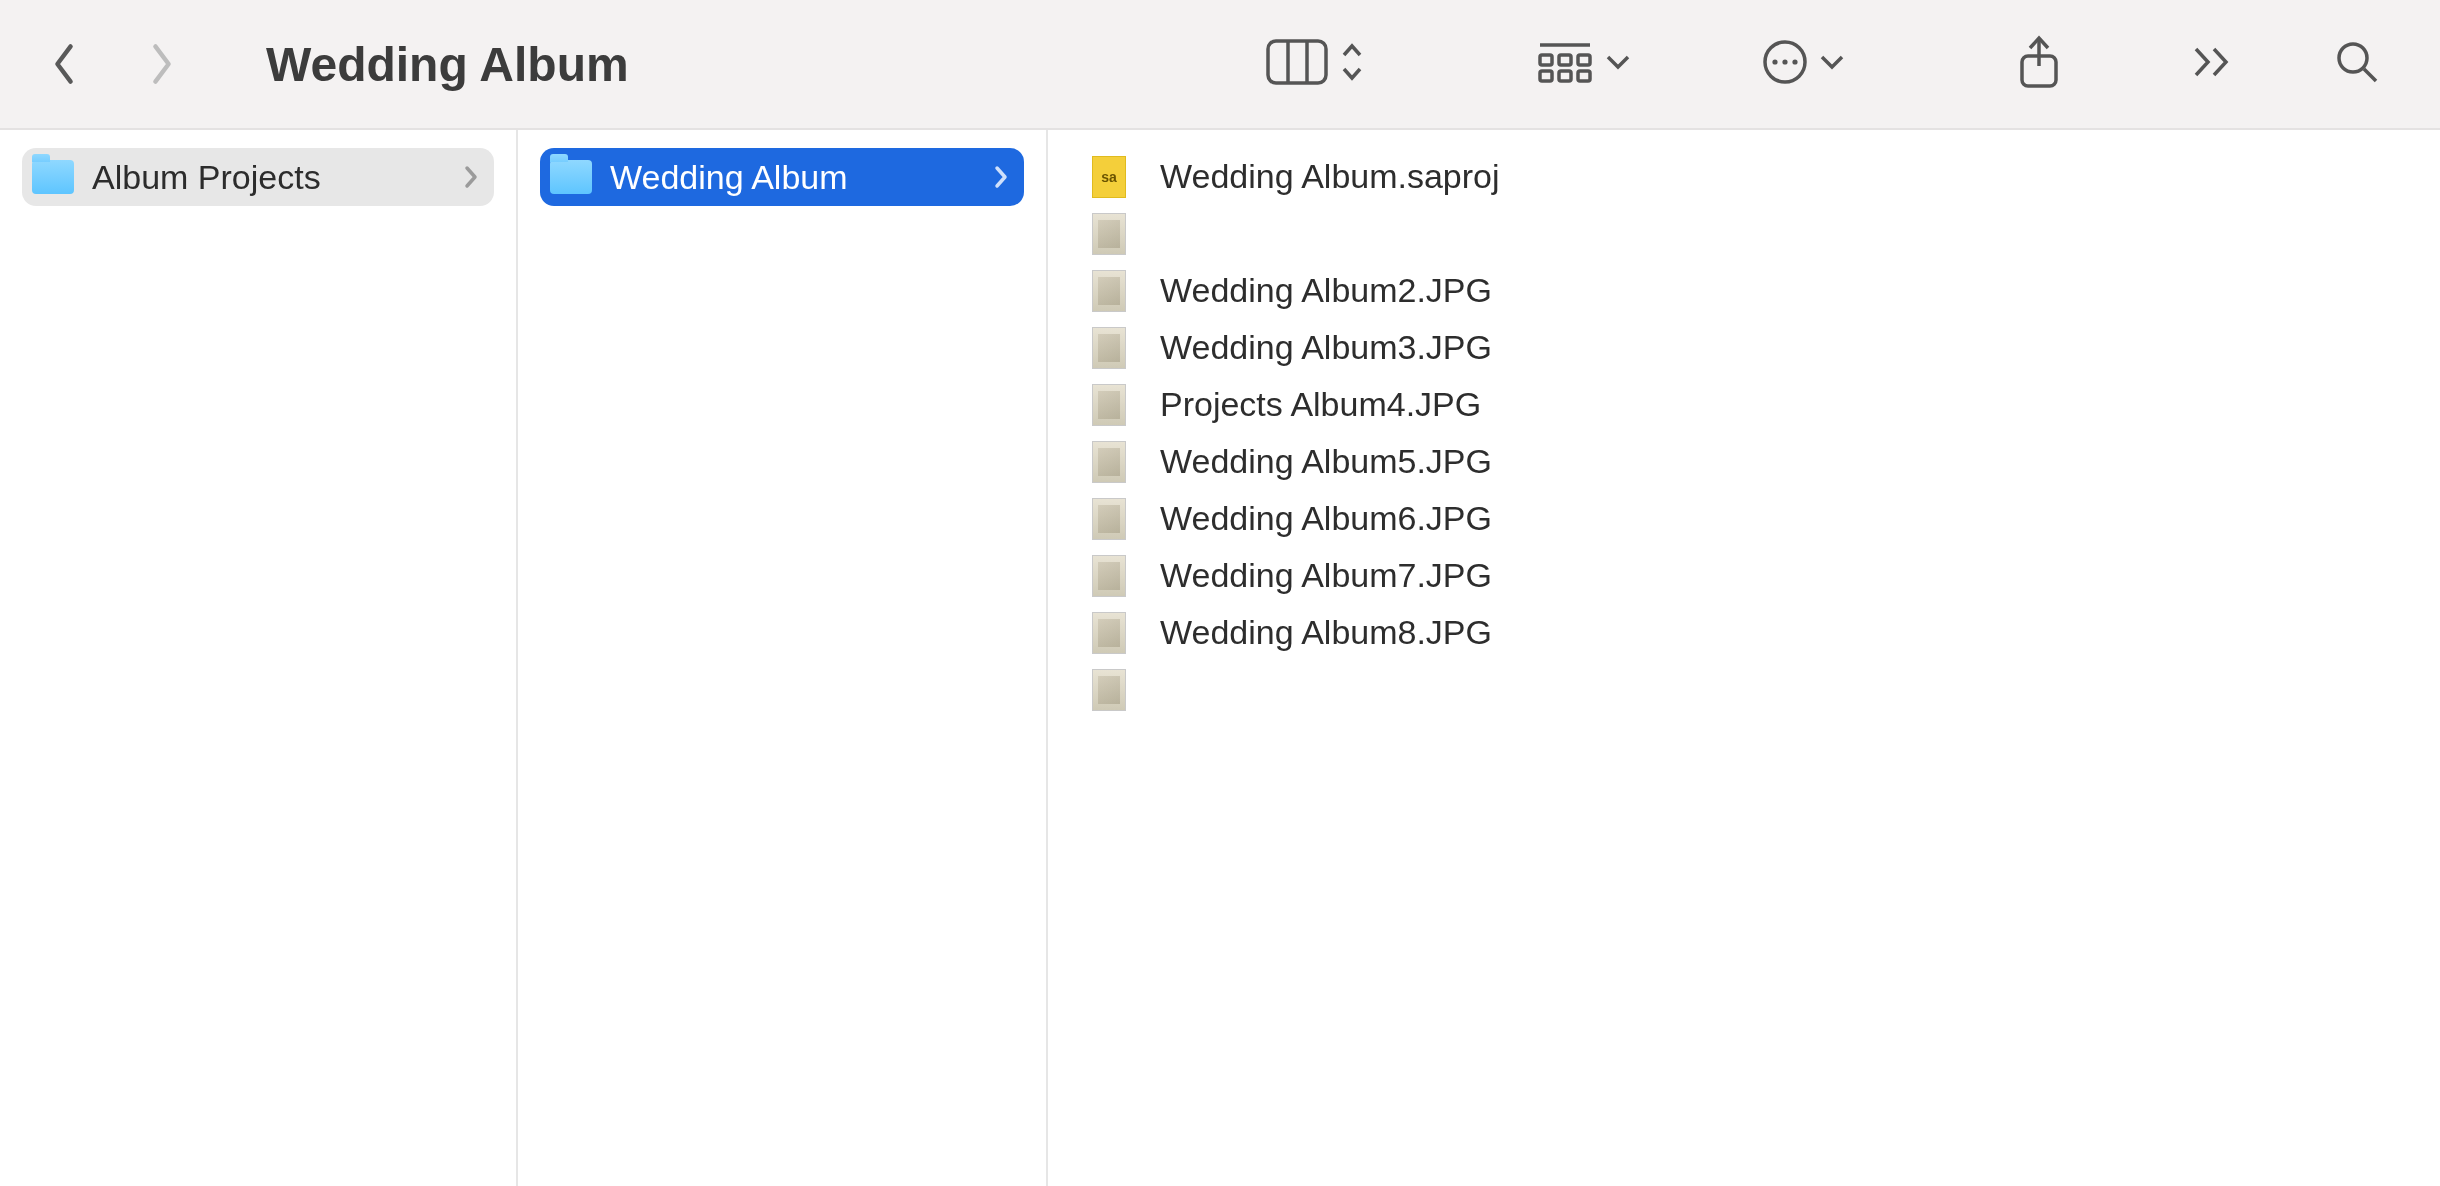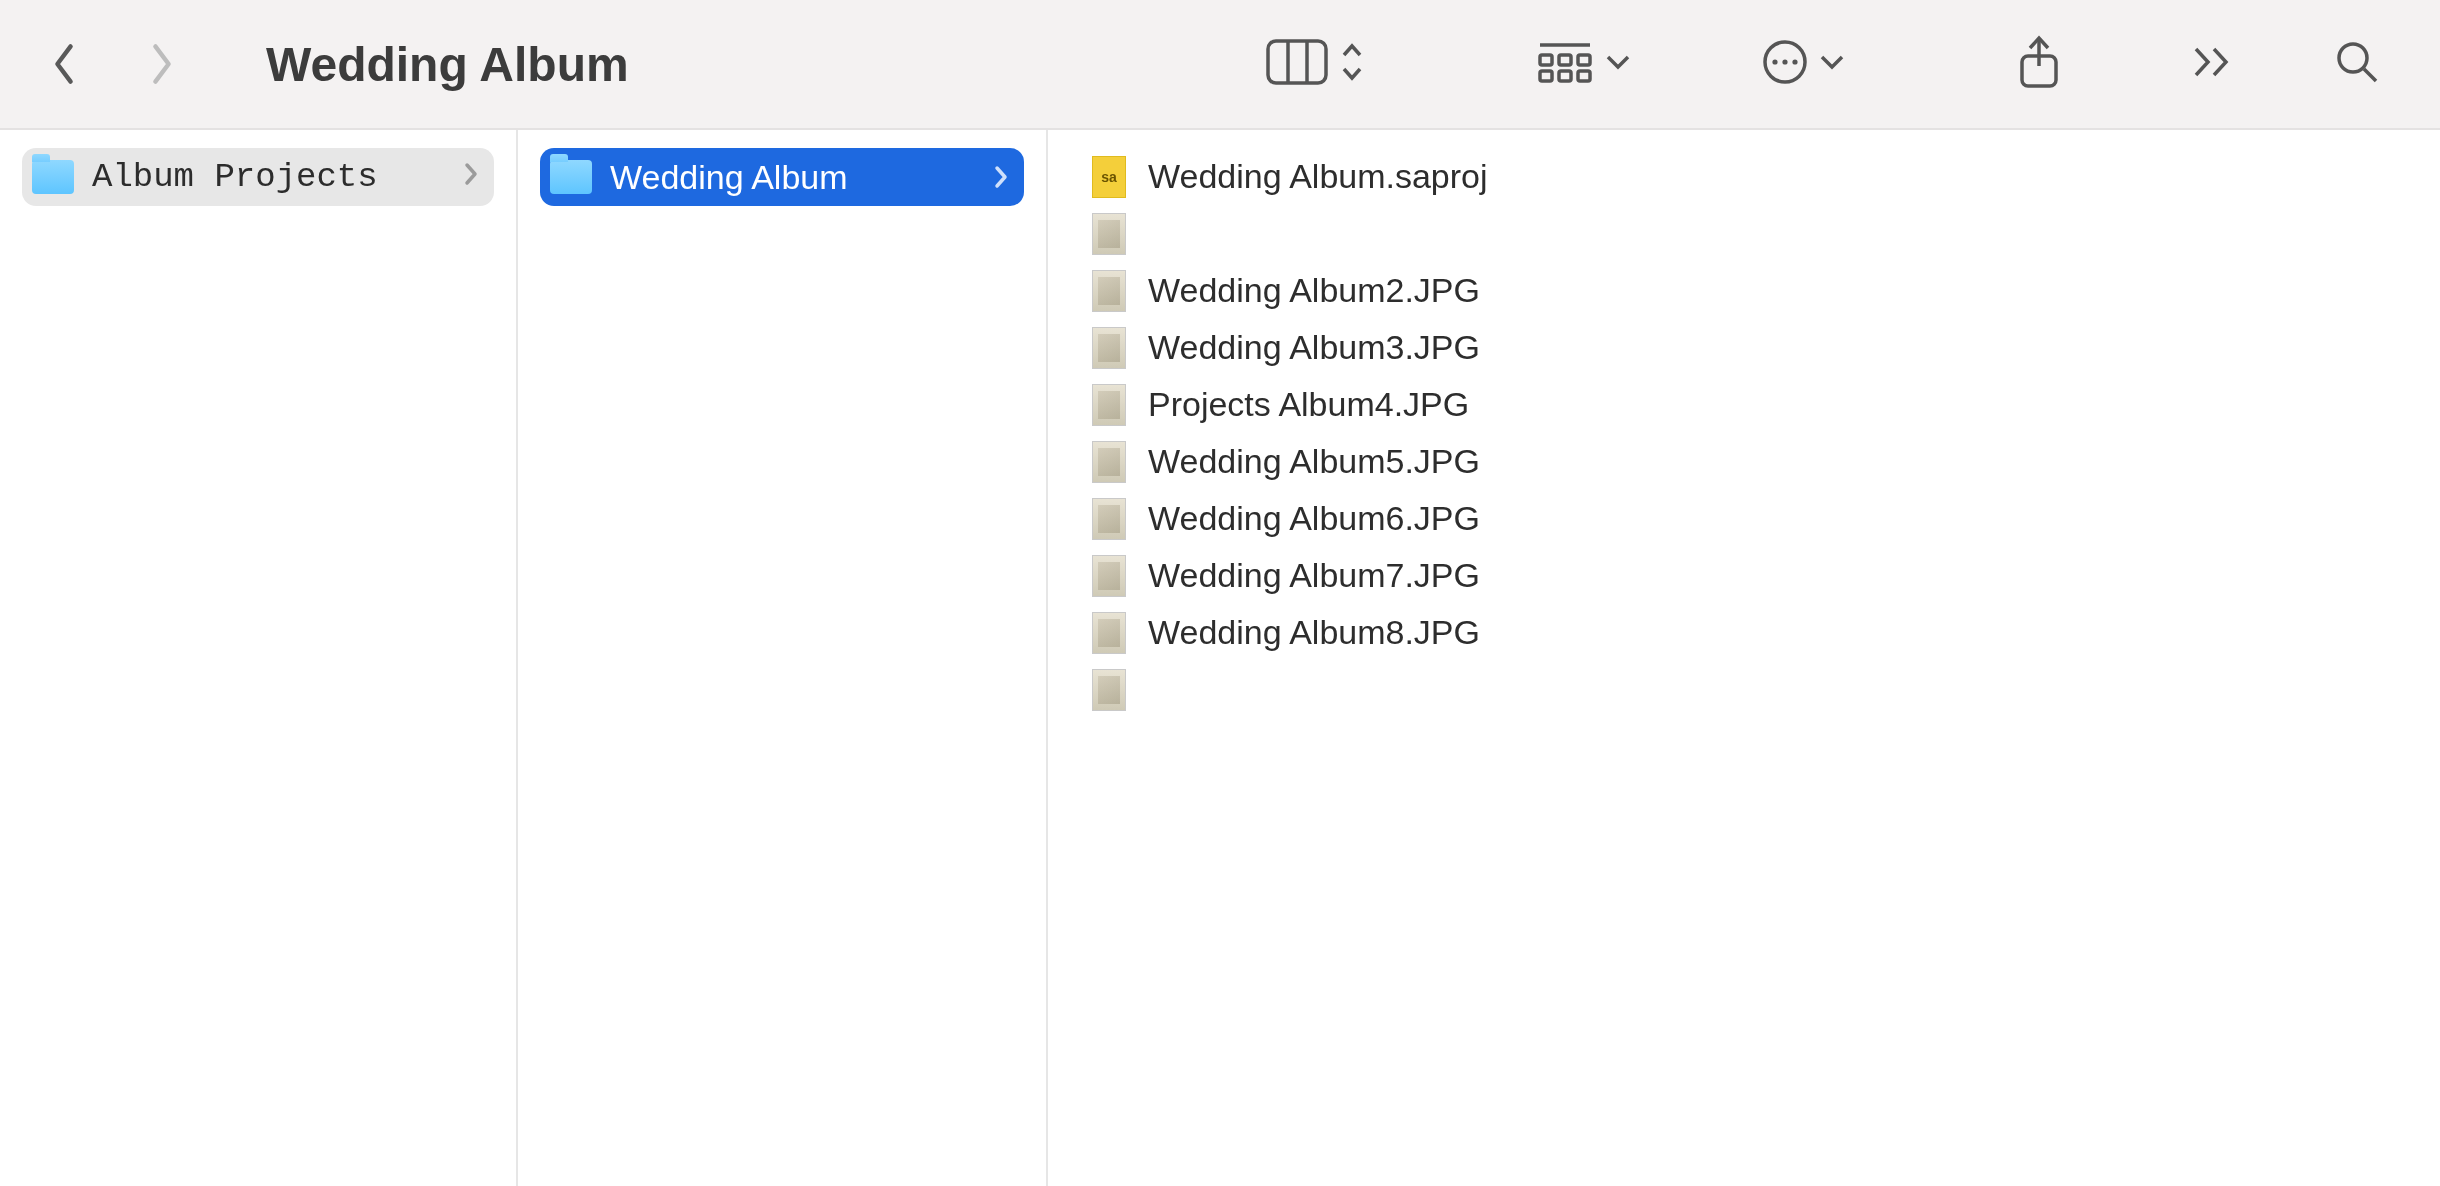--- a/index.html
+++ b/index.html
@@ -53,21 +53,21 @@
 
   
   .browser {
     display: flex;
     height: calc(100% - 130px);
   }
   .col {
     border-right: 2px solid #e6e6e6;
     padding: 18px 22px 0 22px;
   }
-  .col1 { width: 518px; font-family: Liberation Mono, monospace; }
+  .col1 { width: 518px; }
   .col2 { width: 530px; }
   .col3 { flex: 1; border-right: none; padding-left: 40px; }
 
   .row {
     display: flex;
     align-items: center;
     height: 58px;
     border-radius: 14px;
     padding: 0 16px 0 10px;
     font-size: 34px;
@@ -95,21 +95,21 @@
     background: linear-gradient(#8fd8ff, #76cdff);
   }
 
   
   .file-row {
     display: flex;
     align-items: center;
     height: 57px;
     font-size: 34px;
     color: #2d2d2d;
-    gap: 22px;
+    gap: 34px;
     padding-left: 4px;
     cursor: pointer;
   }
   .thumb {
     width: 34px; height: 42px;
     border: 1px solid #c9c9c9;
     background: #f6f4ee;
     display: flex; align-items: center; justify-content: center;
     font-size: 14px; font-weight: 700;
   }

